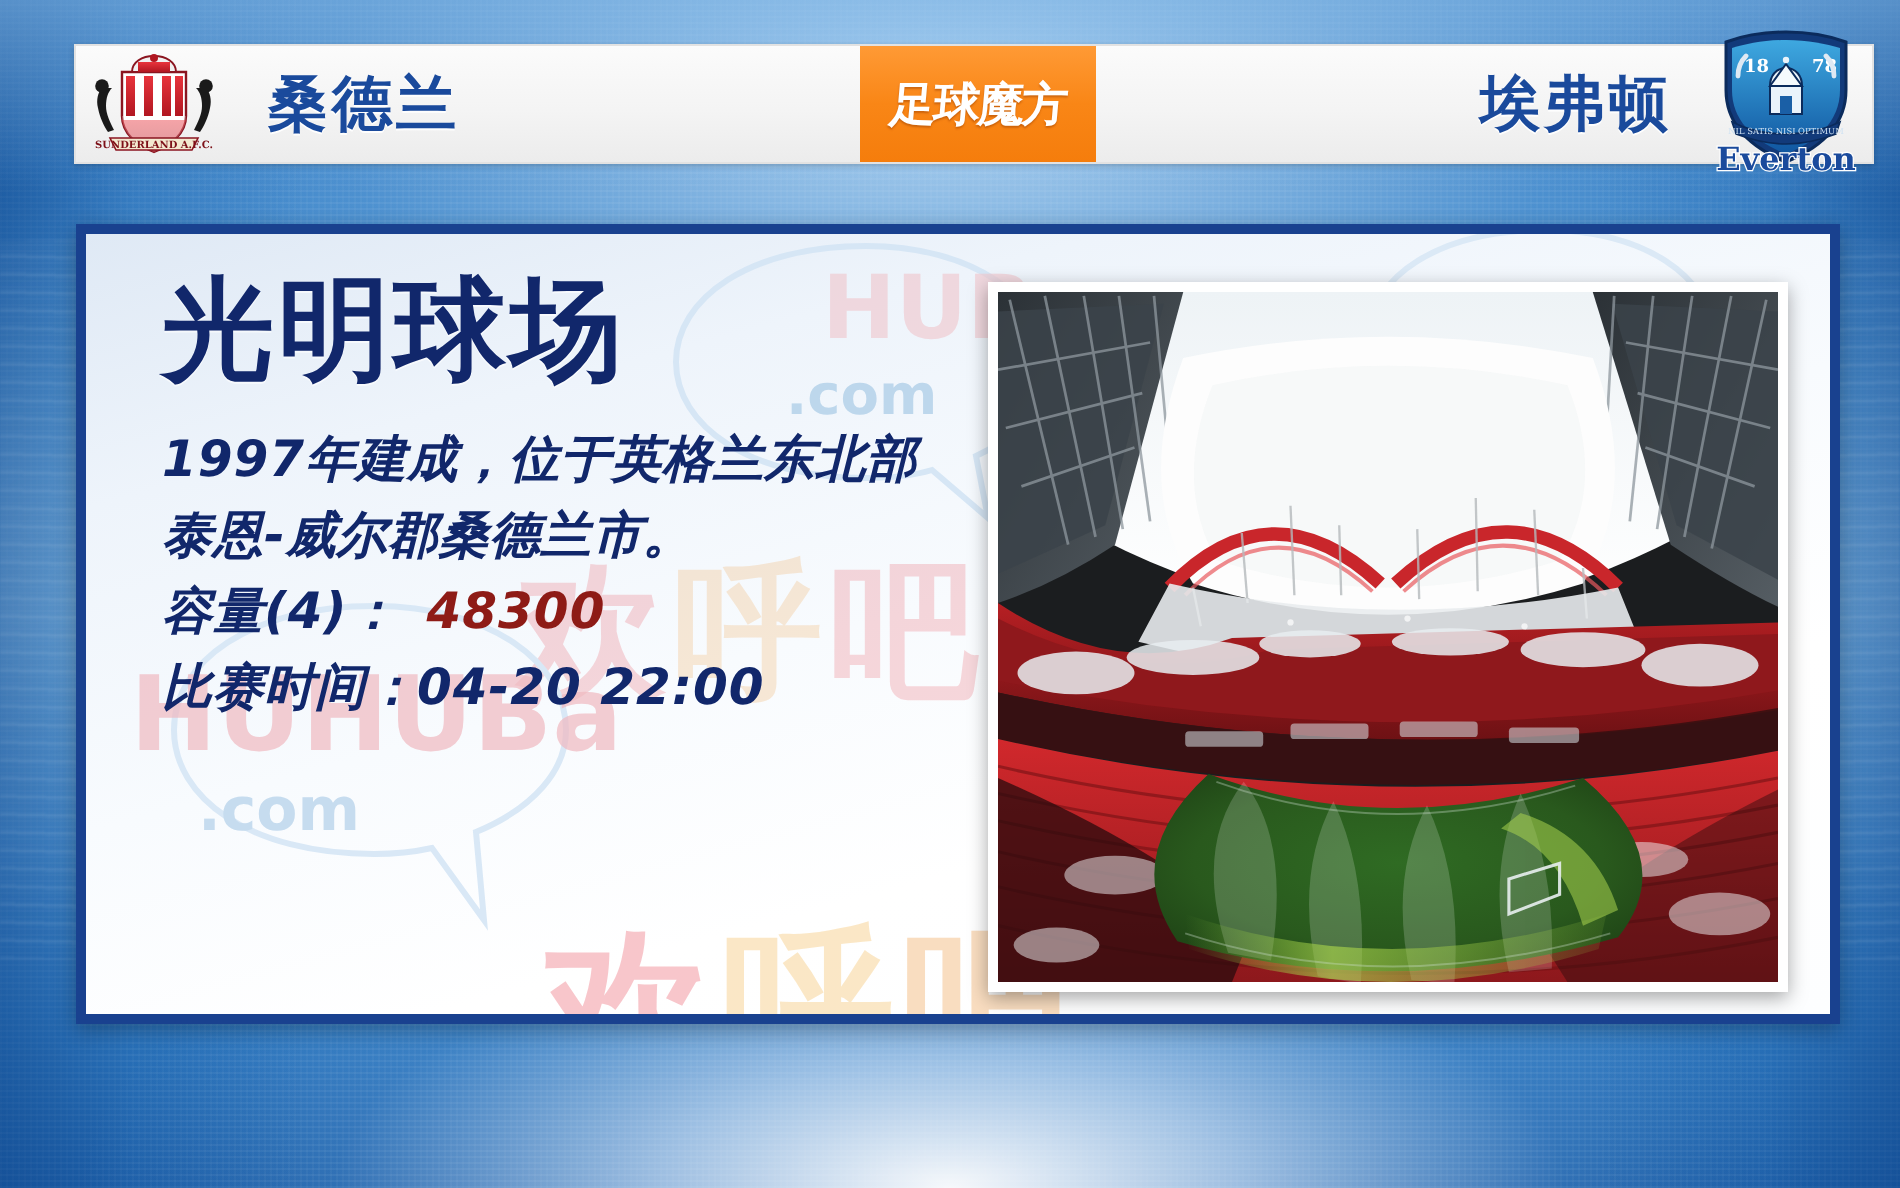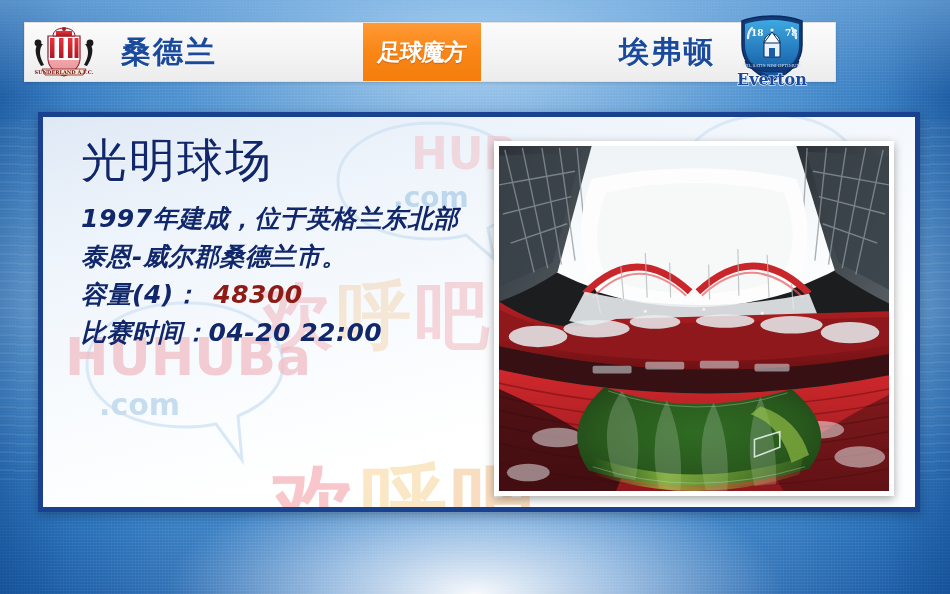--- a/index.html
+++ b/index.html
@@ -39,28 +39,28 @@
     filter:blur(.4px);
   }
   .bg-streak.r{ left:auto; right:0; transform:scaleX(-1); }
   .bg-glow-top{
     position:absolute; left:0; right:0; top:0; height:96px;
     background:linear-gradient(180deg, rgba(140,195,240,.55), rgba(0,0,0,0));
   }
 
   
   #header{
-    position:absolute; left:24px; top:22px; width:812px; height:60px; z-index:5;
+    position:absolute; left:37px; top:22px; width:900px; height:60px; z-index:5;
     background:linear-gradient(180deg,#fbfbfb 0%,#f4f4f4 55%,#ececec 100%);
     border:1px solid #e2e2e2;
     box-shadow:0 1px 3px rgba(0,0,0,.18);
     display:flex; 
   }
   .home-side{ display:flex; align-items:center; flex:1; padding-left:4px; }
-  .away-side{ display:flex; align-items:center; justify-content:flex-end; flex:1; padding-right:20px; }
+  .away-side{ display:flex; align-items:center; justify-content:flex-end; flex:1; padding-right:0; }
   .team-name{
     font-size:30px; font-weight:bold; color:#1a4a9c; letter-spacing:2px;
     text-shadow:0 1px 0 rgba(255,255,255,.9);
     white-space:nowrap;
   }
   .home-side .team-name{ margin-left:22px; }
   .away-side .team-name{ margin-right:14px; }
 
   
   #brand{
@@ -92,21 +92,21 @@
 
   
   .wm{ position:absolute; pointer-events:none; user-select:none; }
   .wm-cheer{
     font-size:74px; font-weight:bold; letter-spacing:4px;
   }
 
   
   #info{ position:absolute; left:38px; top:18px; z-index:3; }
   #stadium-title{
-    font-size:46px; font-weight:normal; color:#11276b; letter-spacing:2px;
+    font-size:56px; font-weight:bold; color:#11276b; letter-spacing:2px;
     line-height:1.1; margin-bottom:14px;
     text-shadow:0 1px 0 rgba(255,255,255,.6);
   }
   .info-line{
     font-size:25px; font-weight:bold; color:#11276b; line-height:1.52;
     letter-spacing:.5px; white-space:nowrap;font-style:italic;
   }
   .val-red{ color:#8e1b16;margin-left:14px; }
   .val-blue{ color:#11276b; }
   .wx-icon{

